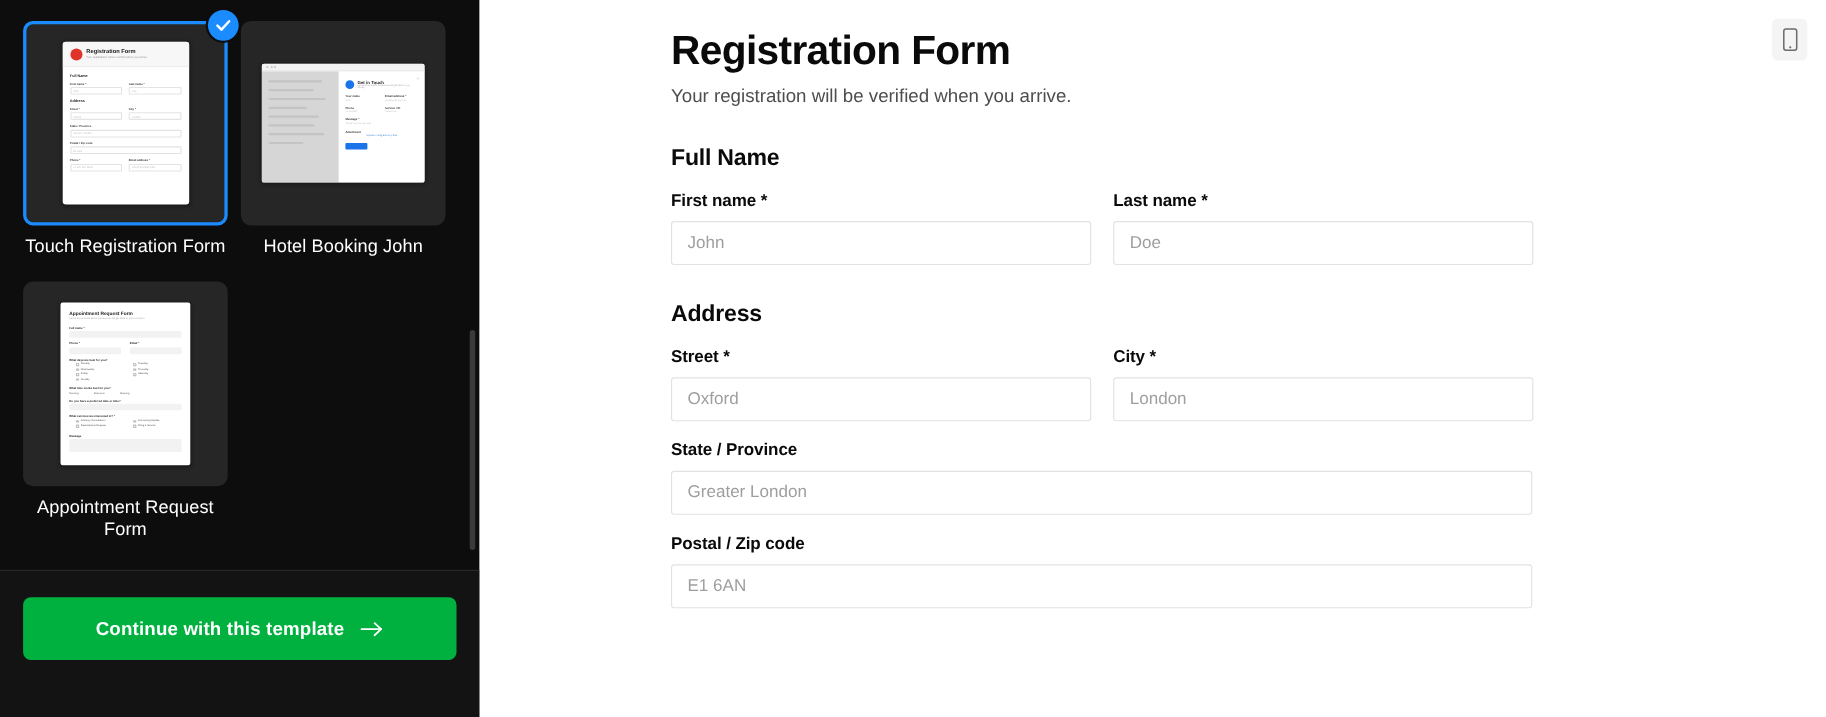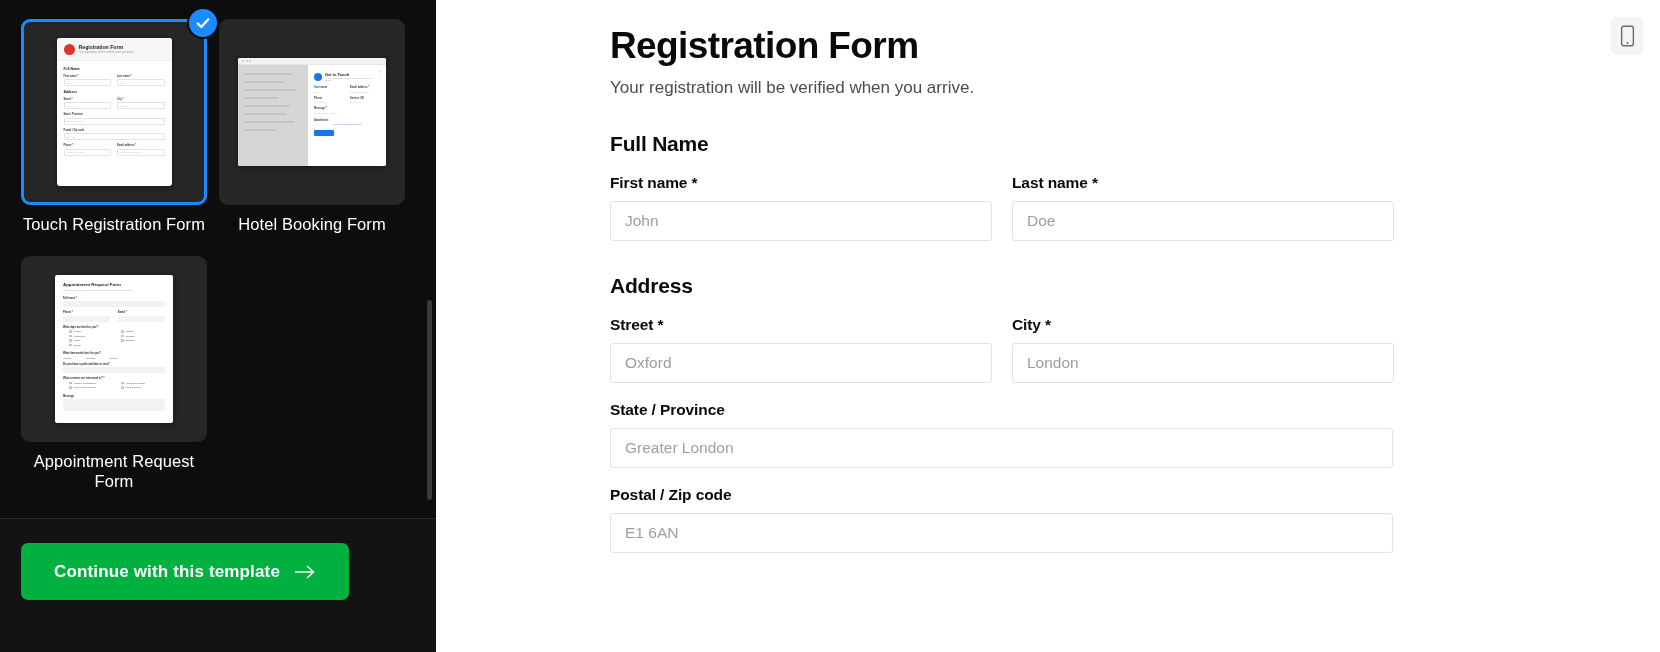--- a/index.html
+++ b/index.html
@@ -123,21 +123,21 @@
 
   
   .sb-footer {
     flex: 0 0 auto;
     border-top: 1px solid #2b2b2b;
     padding: 24px 21px 0 21px;
     background: #131313;
     height: 134px;
   }
   .continue-btn {
-    width: 328px; height: 57px;
+    width: 394px; height: 57px;
     background: #00b140;
     border: none; border-radius: 7px;
     color: #ffffff;
     font-size: 17px;
     font-weight: bold;
     font-family: "Liberation Sans", sans-serif;
     display: flex; align-items: center; justify-content: center; gap: 14px;
     cursor: pointer;
     letter-spacing: .15px;
   }
@@ -362,21 +362,21 @@
                   </div>
                   <div class="m-lab">Message *</div>
                   <div style="font-size:2.2px;color:#c6c6c6;margin-bottom:5px">Tell us how we can help</div>
                   <div class="m-lab">Attachment</div>
                   <div style="font-size:2.2px;color:#4a90d9;text-align:center">Upload or drag and drop files</div>
                   <div class="bbtn"></div>
                 </div>
               </div>
             </div>
           </div>
-          <div class="tpl-label">Hotel Booking Form</div>
+          <div class="tpl-label">Hotel Booking John</div>
         </div>
 
         <div class="tpl-cell">
           <div class="tpl-thumb">
             <div class="paper p-appt">
               <div class="attl">Appointment Request Form</div>
               <div class="asub">Let us know a little about you and we will get back to you to confirm.</div>
               <div class="a-lab">Full name *</div>
               <div class="a-inp"></div>
               <div class="a-two">

